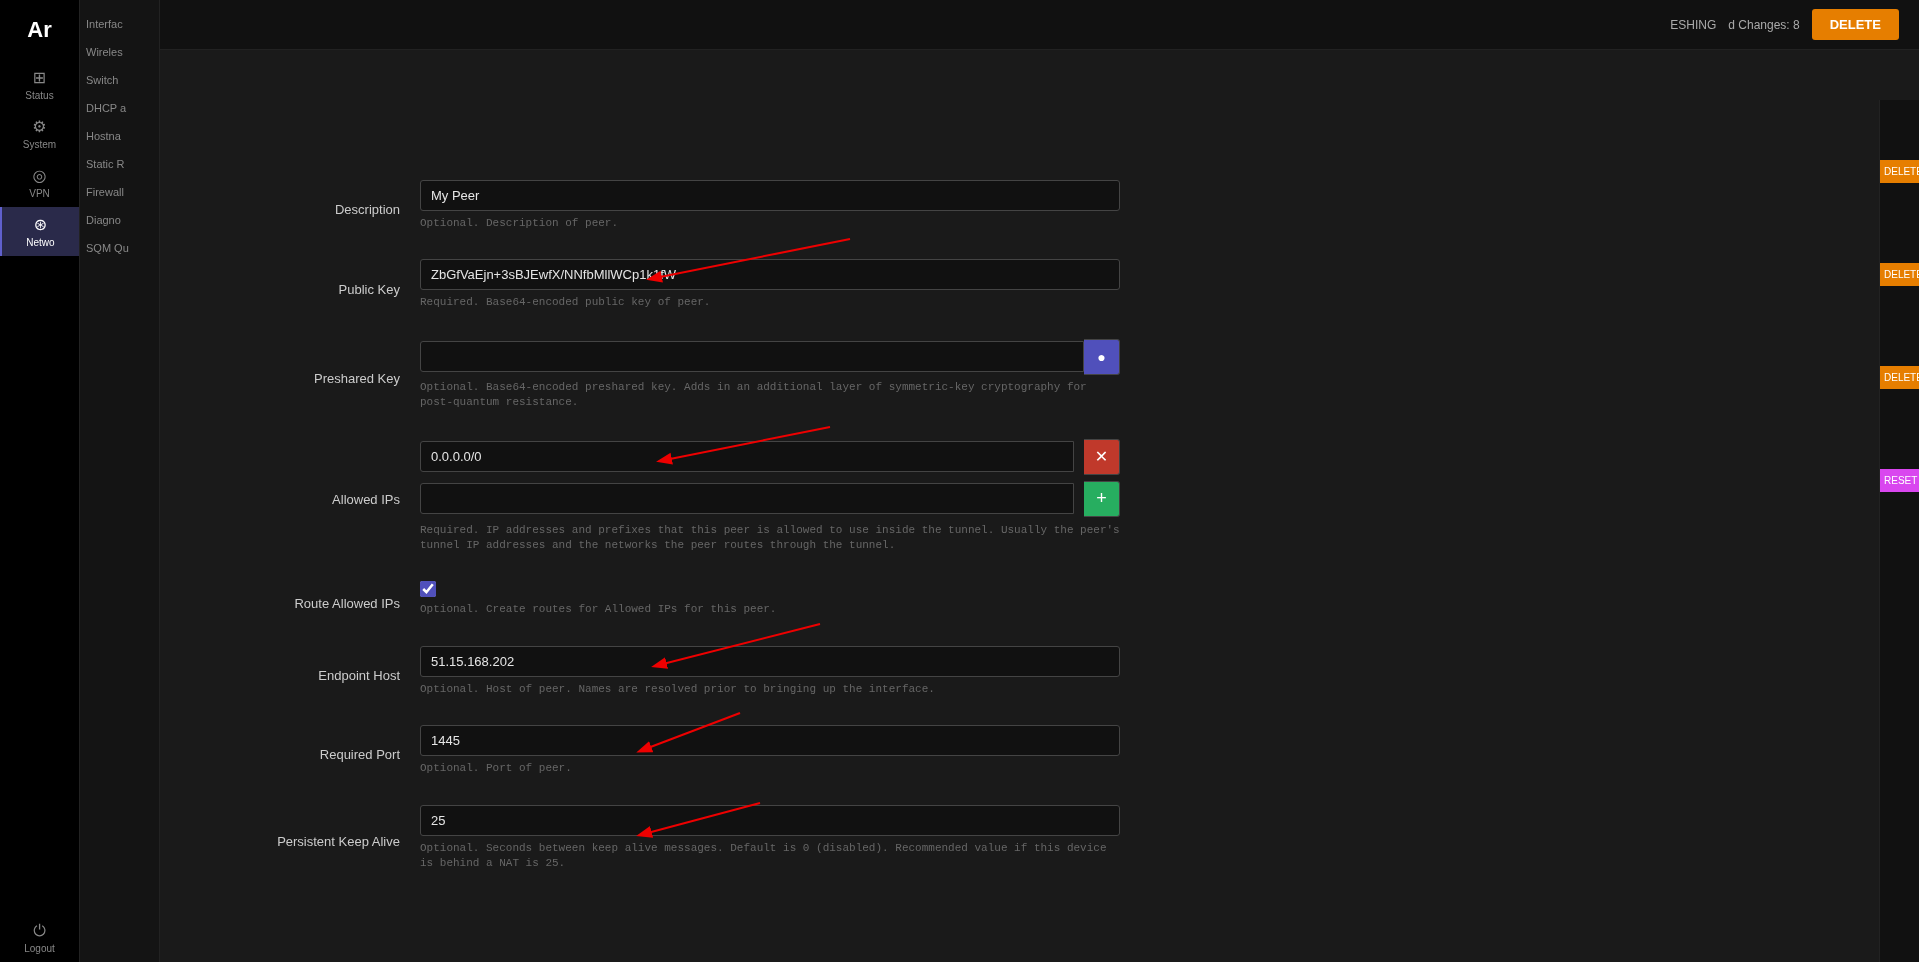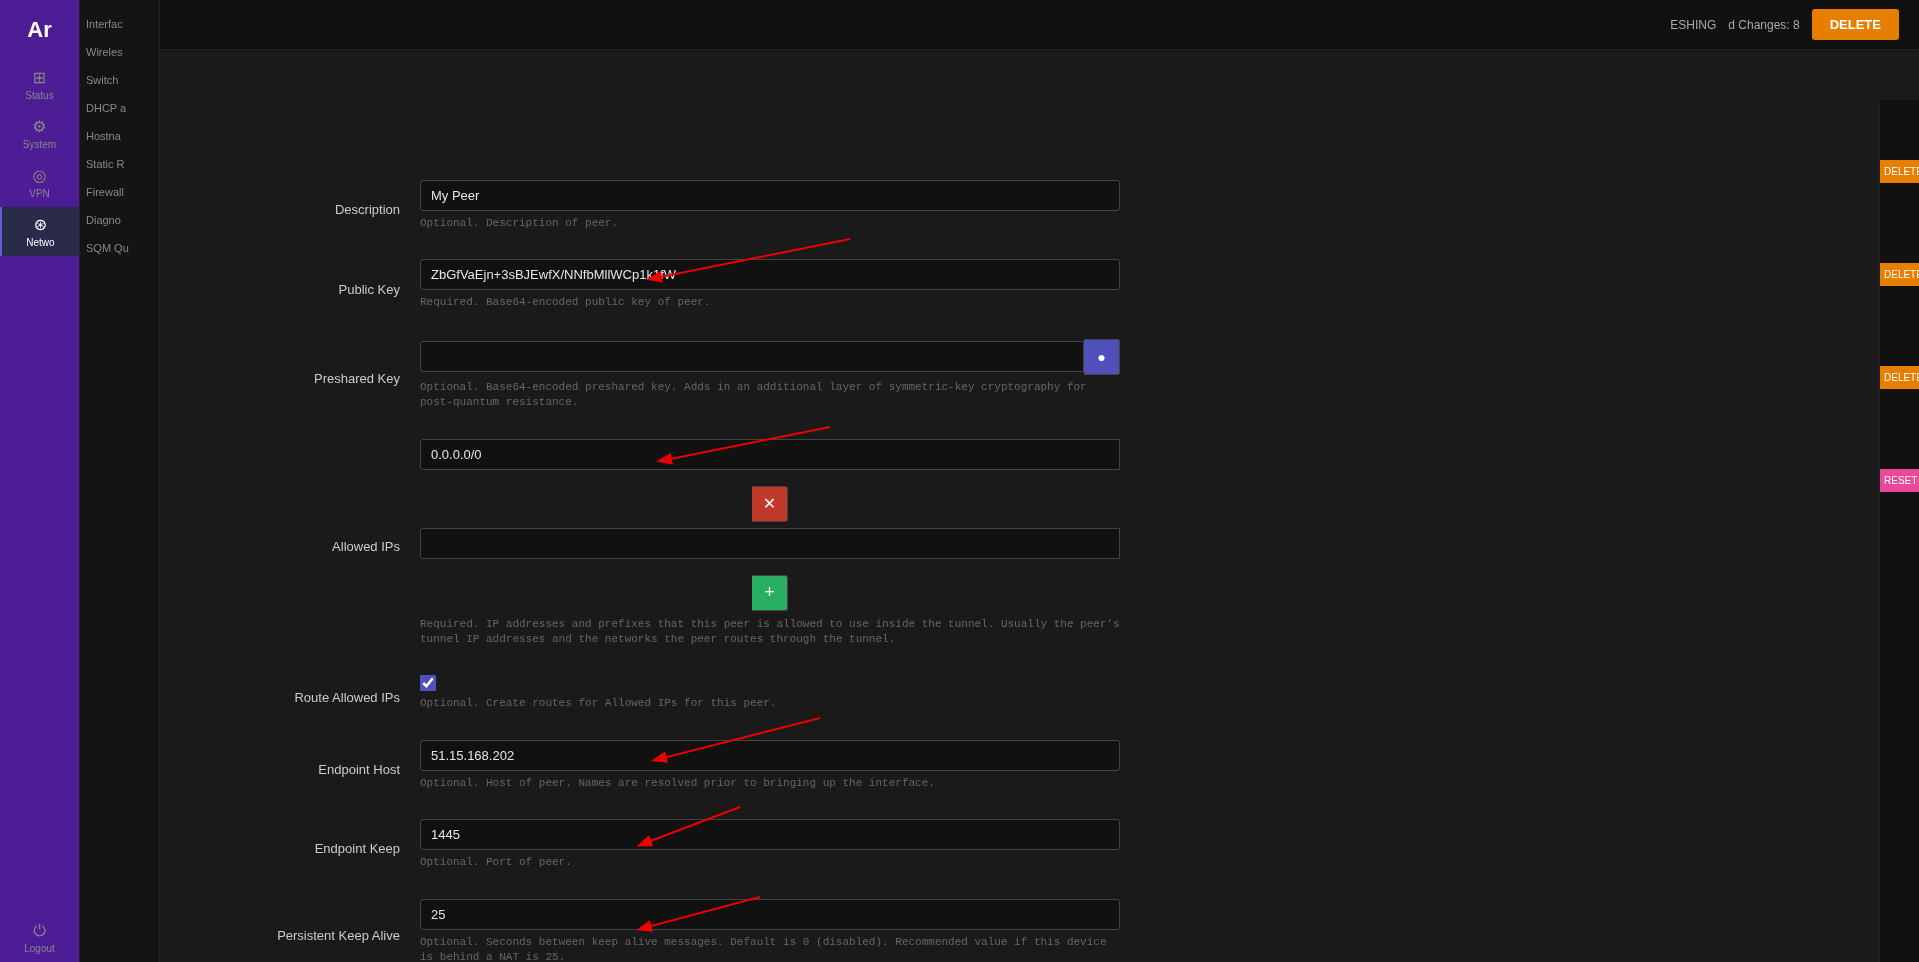--- a/index.html
+++ b/index.html
@@ -9,21 +9,21 @@
       font-family: -apple-system, BlinkMacSystemFont, 'Segoe UI', sans-serif;
       font-size: 14px;
       display: flex;
       height: 100vh;
       overflow: hidden;
     }
 
     
     .sidebar {
       width: 80px;
-      background: #4c1d95;
+      background: #000000;
       display: flex;
       flex-direction: column;
       align-items: center;
       padding-top: 10px;
       flex-shrink: 0;
       border-right: 1px solid #222;
     }
     .sidebar-logo {
       width: 50px;
       height: 40px;
@@ -182,23 +182,22 @@
       justify-content: center;
       cursor: pointer;
       border-radius: 0 3px 3px 0;
       font-size: 14px;
     }
 
     
     .allowed-ip-row {
       display: flex;
       align-items: center;
-      gap: 16px;
+      gap: 10px;
       margin-bottom: 6px;
-      flex-direction: column;
     }
     .allowed-ip-row .form-input {
       border-radius: 3px 0 0 3px;
       flex: 1;
     }
     .btn-remove {
       background: #c0392b;
       border: 1px solid #444;
       border-left: none;
       color: #fff;
@@ -409,21 +408,21 @@
             <defs>
                 <marker id="arr3" markerWidth="8" markerHeight="8" refX="6" refY="3" orient="auto">
                   <path d="M0,0 L0,6 L8,3 z" fill="#e00"></path>
                 </marker>
               </defs>
             <line x1="420" y1="8" x2="255" y2="50" stroke="#e00" stroke-width="2" marker-end="url(#arr3)"></line>
           </svg>
         </div>
 
         <div class="form-row" style="position:relative;">
-          <div class="form-label">Endpoint Keep</div>
+          <div class="form-label">Required Port</div>
           <div class="form-field">
             <input type="text" class="form-input" value="1445" style="">
             <div class="form-hint">Optional. Port of peer.</div>
           </div>
 
           <svg style="position:absolute; top:-20px; left:200px; width:400px; height:55px; pointer-events:none;">
             <defs>
                 <marker id="arr4" markerWidth="8" markerHeight="8" refX="6" refY="3" orient="auto">
                   <path d="M0,0 L0,6 L8,3 z" fill="#e00"></path>
                 </marker>
@@ -449,17 +448,17 @@
           </svg>
         </div>
 
       </div>
     </div>
 
     <div class="right-panel">
       <button class="btn-delete-side">DELETE</button>
       <button class="btn-delete-side">DELETE</button>
       <button class="btn-delete-side">DELETE</button>
-      <button class="btn-delete-side" style="background:#ec4899;">RESET</button>
+      <button class="btn-delete-side" style="background:#d946ef;">RESET</button>
     </div>
 
   </div>
 </div>
 
 </body></html>

